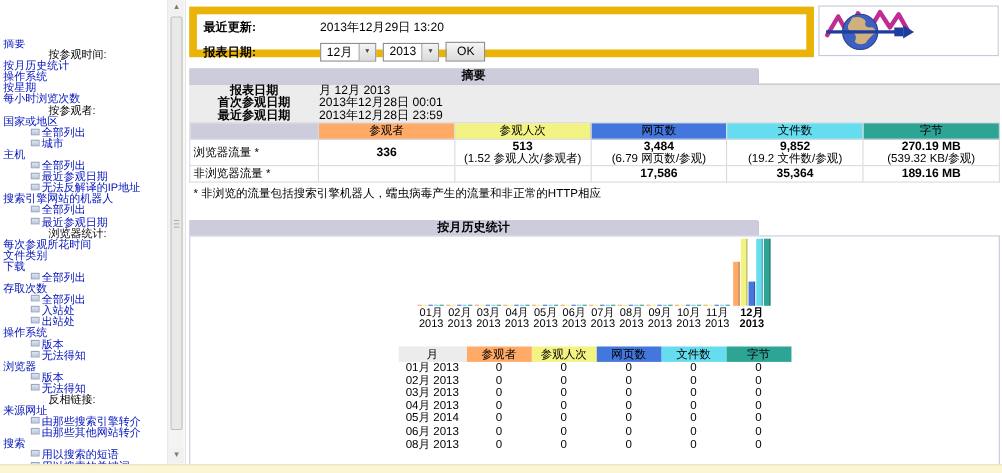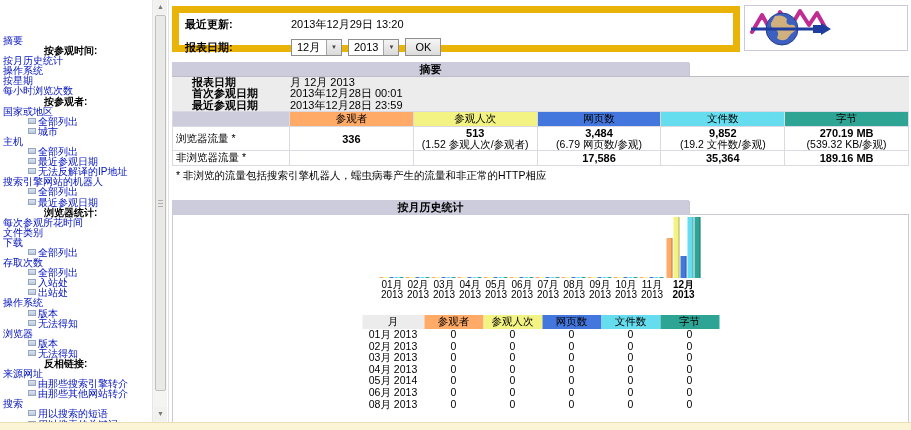--- a/index.html
+++ b/index.html
@@ -4,21 +4,21 @@
 <style>
   * { margin:0; padding:0; box-sizing:border-box; }
   html,body { width:911px; height:430px; overflow:hidden; background:#fff;
     font-family:"Liberation Sans","DejaVu Sans",sans-serif; color:#000; }
   .abs { position:absolute; }
 
   
   #sidebar { left:0; top:36px; width:152px; height:386px; overflow:hidden; font-size:10px; line-height:10.1px; }
   .sb-item { white-space:nowrap; padding-left:3px; }
   .sb-item.link { color:#0011BB; cursor:pointer; }
-  .sb-item.section { font-weight:bold; color:#000;padding-left:44px; }
+  .sb-item.section { font-weight:normal; color:#000;padding-left:44px; }
   .sb-item.sub { color:#0011BB; padding-left:28px; cursor:pointer; }
   .sub-ico { display:inline-block; width:8px; height:6px; margin-right:2px;
     border:1px solid #98A6BD; background:linear-gradient(#DCE6F2,#B9C8DC); vertical-align:1px; }
 
   
   #vscroll { left:152px; top:0; width:15px; height:422px; background:#F4F4F2; border-left:1px solid #E6E6E6; }
   .sc-btn { position:absolute; left:1px; width:13px; height:14px; background:#F1F1EF; color:#7A7A7A;
     font-size:7px; line-height:14px; text-align:center; }
   .sc-thumb { position:absolute; left:2px; top:15px; width:11px; height:376px; background:#E9E9E7;
     border:1px solid #BFBFBF; border-radius:2px; }
@@ -38,21 +38,21 @@
     background:linear-gradient(#F6F6F6,#DCDCDC); cursor:pointer; }
   #logo-box { left:744px; top:5px; width:164px; height:46px; border:1px solid #C9C9DC; }
 
   
   .sec-title { width:517px; height:14px; background:#CCCCDD; font-size:11px; font-weight:bold;
     text-align:center; line-height:14px; box-shadow:1px 1px 0 rgba(130,130,150,.45); }
 
   
   #info-box { left:172px; top:76px; width:737px; height:35px; background:#ECECEC; border-top:1px solid #BDBDC9; font-size:11px; }
   .info-row { display:flex; line-height:11.4px; }
-  .info-label { font-weight:bold; width:118px; padding-left:20px; }
+  .info-label { font-weight:bold; width:118px; padding-left:0;text-align:center; }
   #sum-table { left:172px; top:111px; width:737px; border-collapse:collapse; table-layout:fixed; font-size:11px; }
   #sum-table th, #sum-table td { border:1px solid #DADAE2; padding:0 2px; }
   #sum-table th { font-weight:normal; height:12px; font-size:10.5px; }
   #sum-table td.rowlabel { text-align:left; background:#fff; padding-left:3px; font-size:10.5px; }
   #sum-table td.val { text-align:center; vertical-align:middle; }
   #sum-table th.corner { background:#CCCCDD; }
   .vmain { font-weight:bold; line-height:12px; }
   .vsub { font-size:10.5px; line-height:11px; }
   #footnote { left:176px; top:169px; font-size:10.5px; }
 

